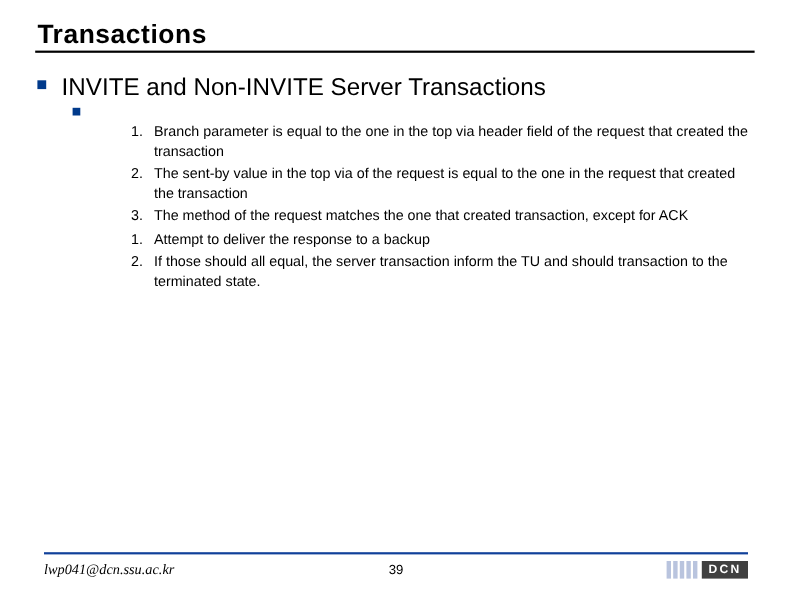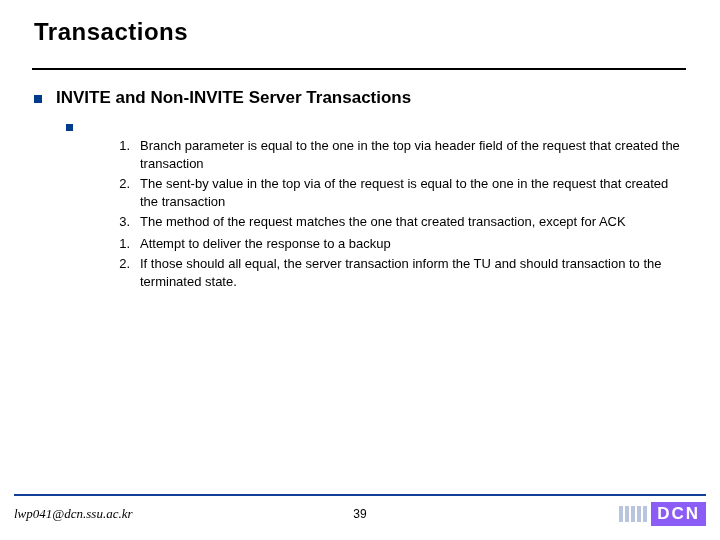--- a/index.html
+++ b/index.html
@@ -1,38 +1,38 @@
 <!DOCTYPE html>
 <html><head>
 <meta charset="utf-8">
 <style>
   * { box-sizing: border-box; margin: 0; padding: 0; }
   html, body { width: 720px; height: 540px; font-family: Verdana, Geneva, sans-serif; background: #fff; color: #000; }
   .slide { position: relative; width: 720px; height: 540px; padding: 18px 34px 0 34px; }
-  .title { font-size: 24px; font-weight: bold; letter-spacing: 0.5px; margin-bottom: 22px; }
+  .title { font-size: 24px; font-weight: bold; letter-spacing: 0.5px; margin-bottom: 0; }
   .title-rule { height: 2px; background: #000; margin-bottom: 18px; margin-left: -2px; }
   .bullet-row { display: flex; align-items: flex-start; }
   .sq { width: 8px; height: 8px; background: #003a8b; margin-top: 7px; margin-right: 14px; flex: none; }
   .sq2 { width: 7px; height: 7px; background: #003a8b; margin-top: 6px; margin-right: 14px; flex: none; }
-  .lvl1 { font-size: 17px; font-weight: bold; margin-bottom: 10px; }
+  .lvl1 { font-size: 22px; font-weight: normal; }
   .lvl2-wrap { margin-left: 32px; margin-bottom: 6px; }
   .lvl2 { font-size: 15px; font-weight: bold; }
   .ol { margin-left: 82px; margin-top: 4px; font-size: 13px; line-height: 1.35; }
   .ol .item { display: flex; margin-bottom: 3px; }
   .ol .num { width: 24px; flex: none; text-align: right; padding-right: 10px; }
   .ol .txt { flex: 1; }
-  .footer { position: absolute; left: 0; right: 0; bottom: 14px; padding: 0 14px; }
+  .footer { position: absolute; left: 0; right: 0; bottom: 14px; padding: 0 40px; }
   .foot-rule { height: 2px; background: #10409a; margin-bottom: 6px; }
   .foot-row { display: flex; align-items: center; justify-content: space-between; font-size: 11px; }
   .email { font-style: italic; font-family: "Times New Roman", serif; font-size: 13px; }
   .pagenum { font-size: 12px; position: absolute; left: 50%; transform: translateX(-50%); }
   .dcn { display: flex; align-items: center; gap: 4px; }
   .bars { display: flex; gap: 2px; }
   .bars span { width: 4px; height: 16px; background: #b9c4de; }
-  .dcn-box { background: #8b5cf6; color: #fff; font-weight: bold; font-size: 17px; letter-spacing: 2px; padding: 2px 6px; }
+  .dcn-box { background: #404040; color: #fff; font-weight: bold; font-size: 11px; letter-spacing: 2px; padding: 2px 6px; }
 </style>
 </head>
 <body>
 
 <div class="slide">
   <div class="title">Transactions</div>
   <div class="title-rule"></div>
 
   <div class="bullet-row">
     <div class="sq"></div>

